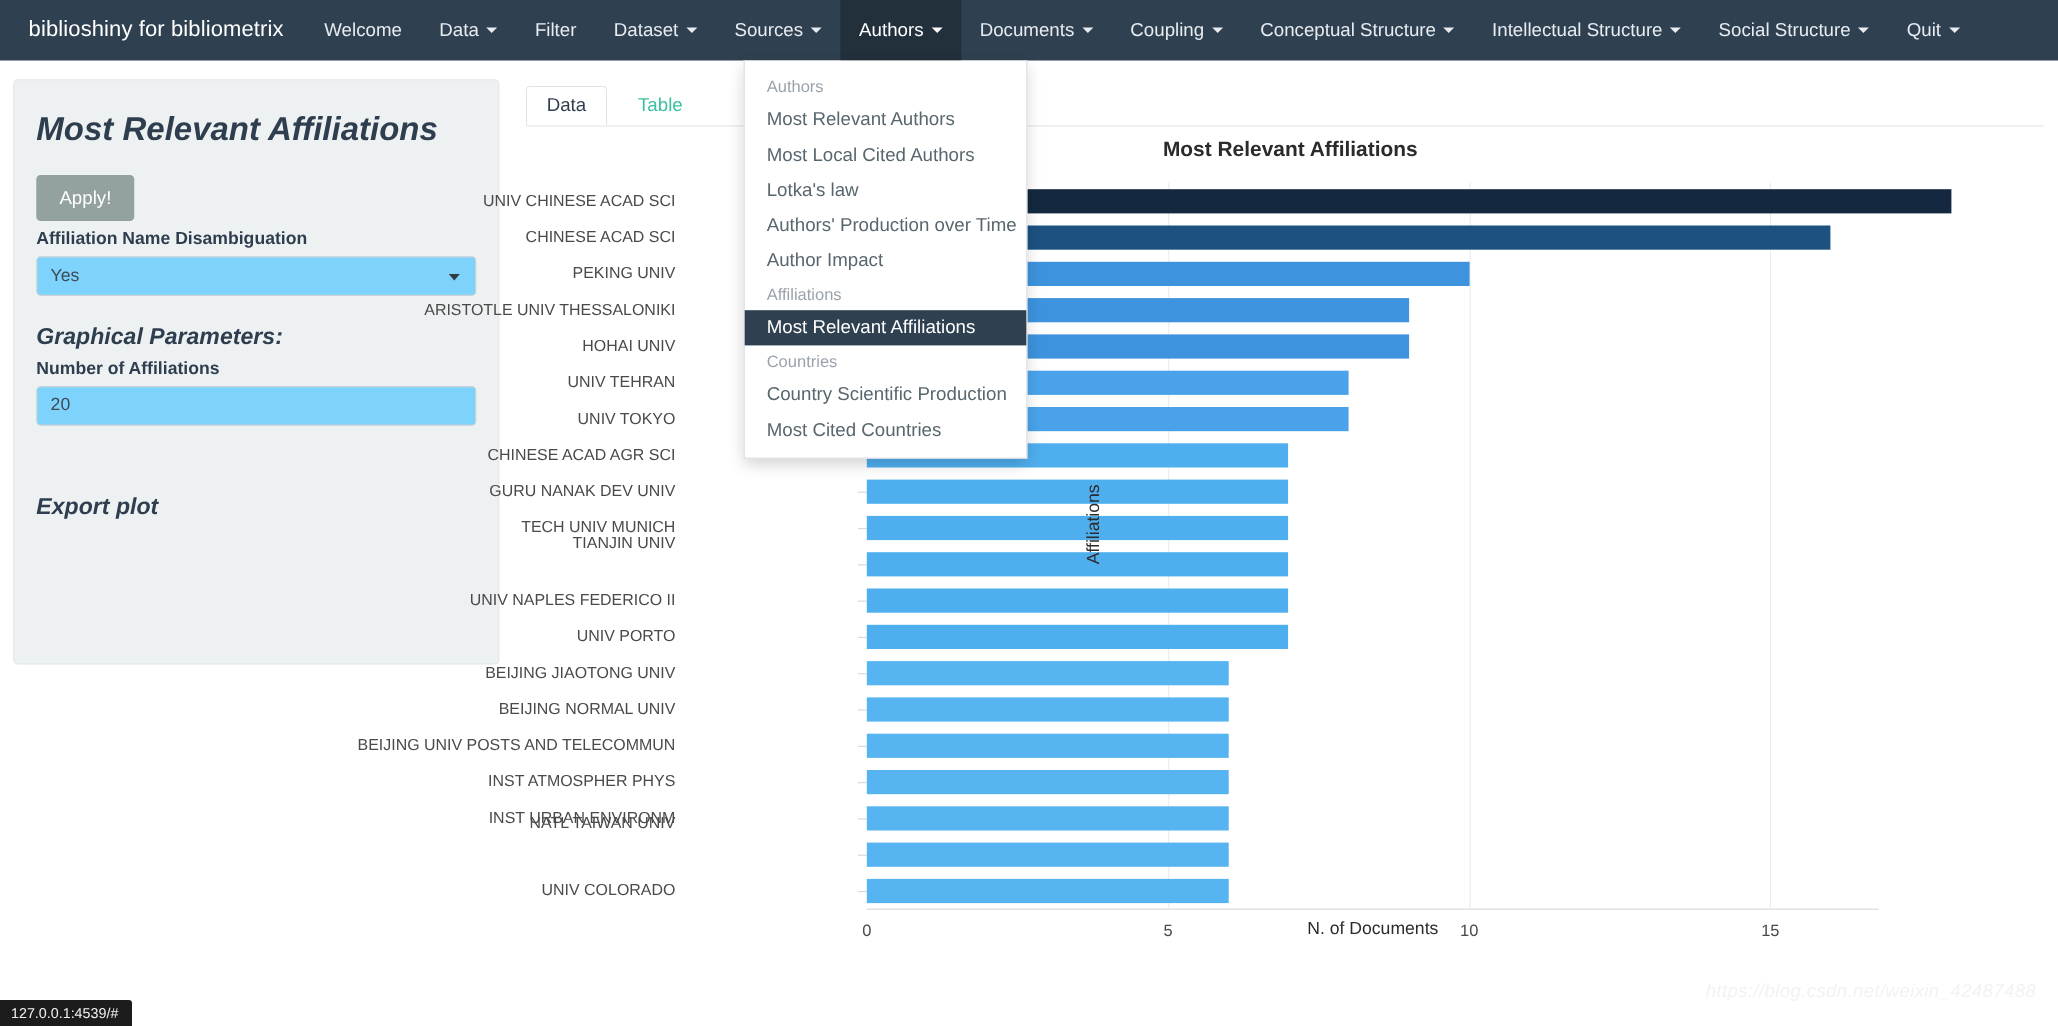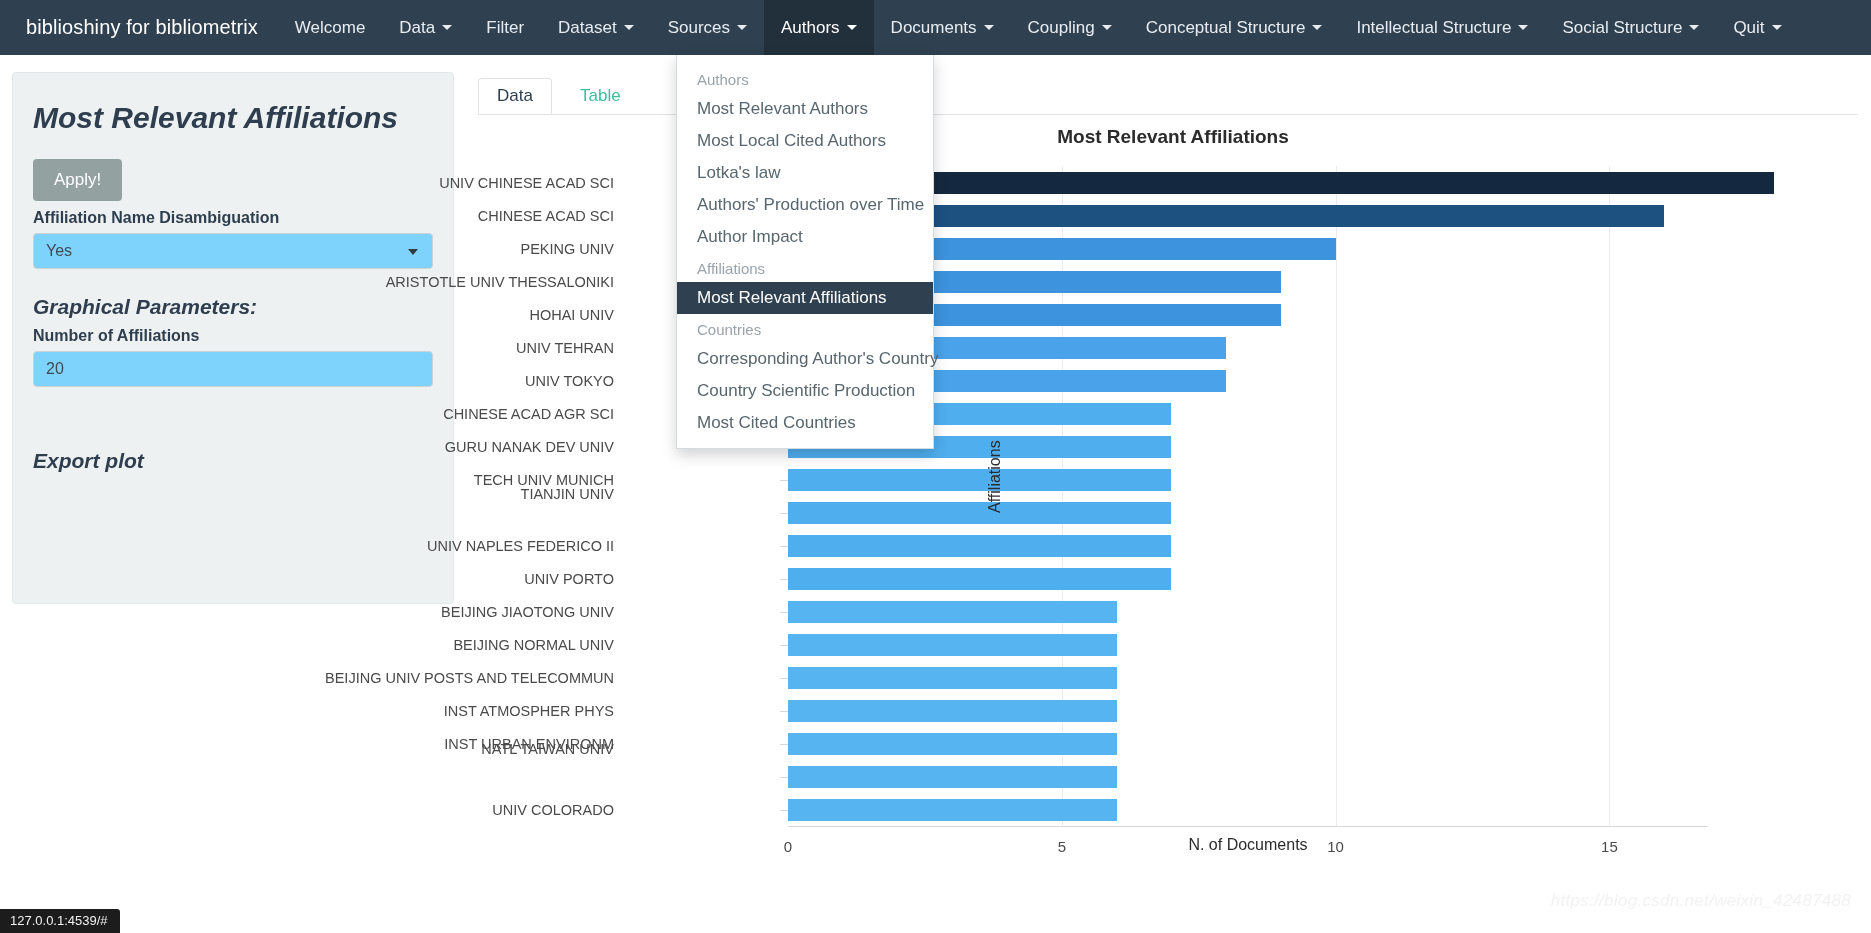--- a/index.html
+++ b/index.html
@@ -244,21 +244,20 @@
 <div id="dropdown">
     <div class="dd-header">Authors</div>
     <div class="dd-item">Most Relevant Authors</div>
     <div class="dd-item">Most Local Cited Authors</div>
     <div class="dd-item">Lotka's law</div>
     <div class="dd-item">Authors' Production over Time</div>
     <div class="dd-item">Author Impact</div>
     <div class="dd-header">Affiliations</div>
     <div class="dd-item active">Most Relevant Affiliations</div>
     <div class="dd-header">Countries</div>
-    <div class="dd-item">Corresponding Author's Country</div>
     <div class="dd-item">Country Scientific Production</div>
     <div class="dd-item">Most Cited Countries</div>
   </div>
 
 <div id="sidebar">
   <div class="panel-title">Most Relevant Affiliations</div>
 
   <button class="apply-btn">Apply!</button>
 
   <div class="field-label">Affiliation Name Disambiguation</div>

